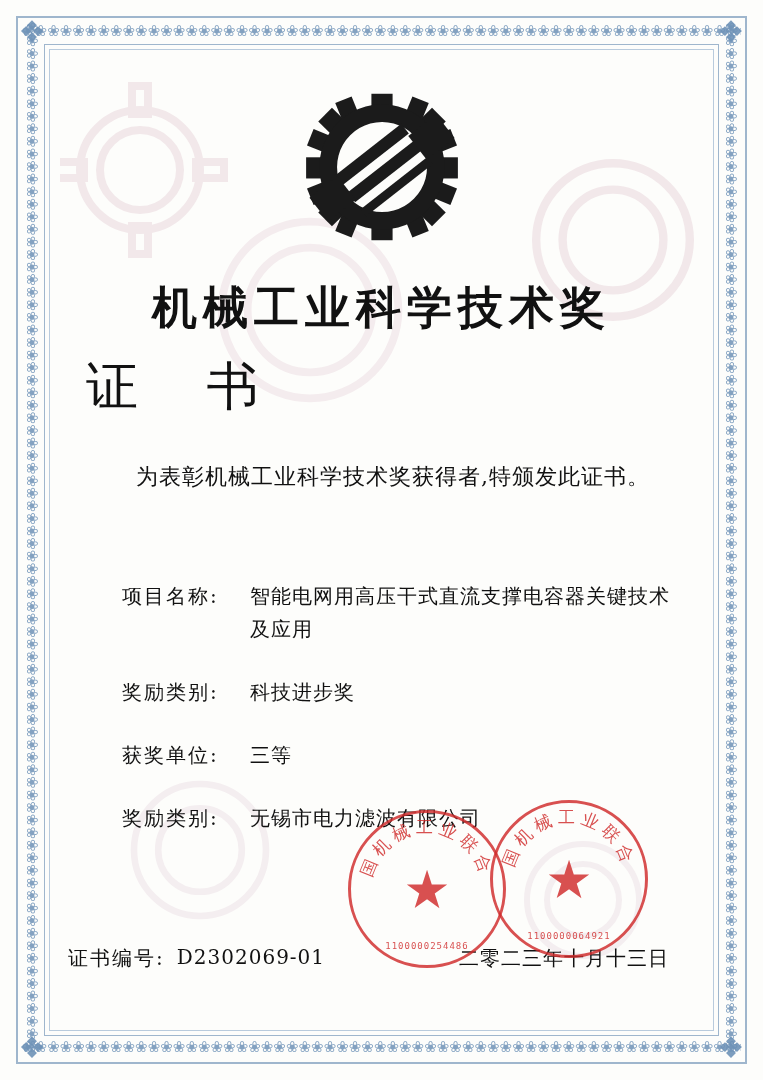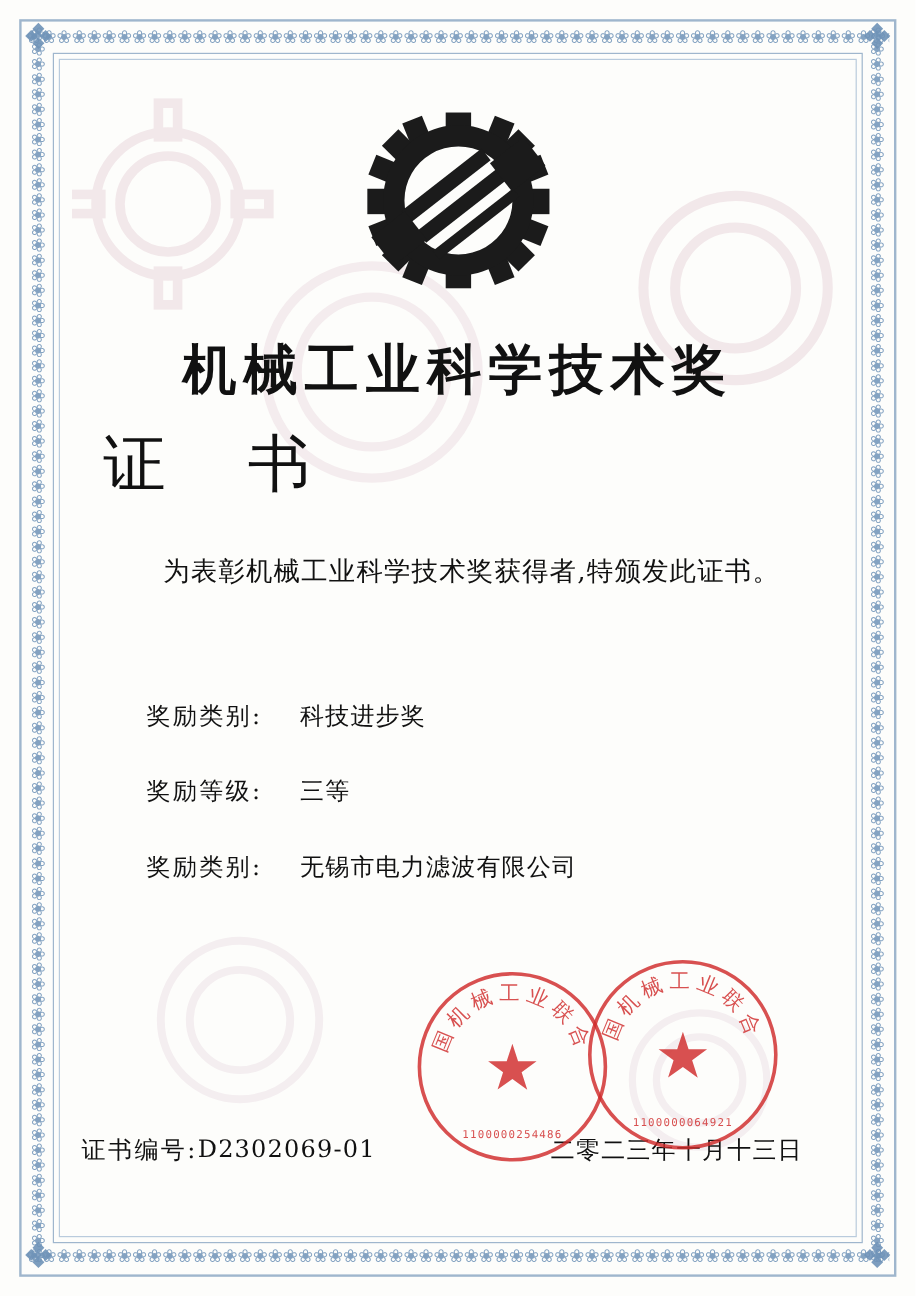--- a/index.html
+++ b/index.html
@@ -188,20 +188,21 @@
     right: 12px;
     bottom: 48px;
     display: flex;
     align-items: flex-end;
     justify-content: space-between;
     font-size: 20px;
     color: #111;
   }
   .cert-no {
     display: flex;
+    gap: 12px;
     letter-spacing: 1px;
   }
   .cert-no .no-label { letter-spacing: 2px; }
   .cert-no .no-value { font-family: "DejaVu Serif", serif; }
   .date-text { letter-spacing: 1px; padding-right: 22px; }
 
   
   .seal {
     position: absolute;
     width: 152px;
@@ -335,25 +336,29 @@
       </g>
     </svg>
 
     <div class="title-main">机械工业科学技术奖</div>
     <div class="title-sub">证 书</div>
 
     <div class="statement">为表彰机械工业科学技术奖获得者,特颁发此证书。</div>
 
     <div class="fields">
       <div class="field">
+        <div class="field-label">项目名称:</div>
+        <div class="field-value">智能电网用高压干式直流支撑电容器关键技术及应用</div>
+      </div>
+      <div class="field">
         <div class="field-label">奖励类别:</div>
         <div class="field-value">科技进步奖</div>
       </div>
       <div class="field">
-        <div class="field-label">奖励等级:</div>
+        <div class="field-label">获奖单位:</div>
         <div class="field-value">三等</div>
       </div>
       <div class="field">
         <div class="field-label">奖励类别:</div>
         <div class="field-value">无锡市电力滤波有限公司</div>
       </div>
     </div>
 
     <div class="footer">
       <div class="cert-no">

